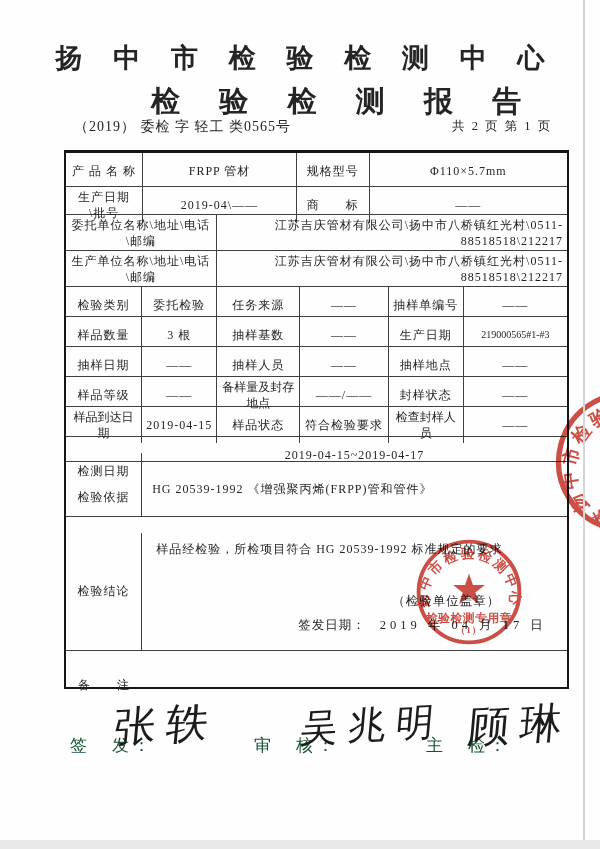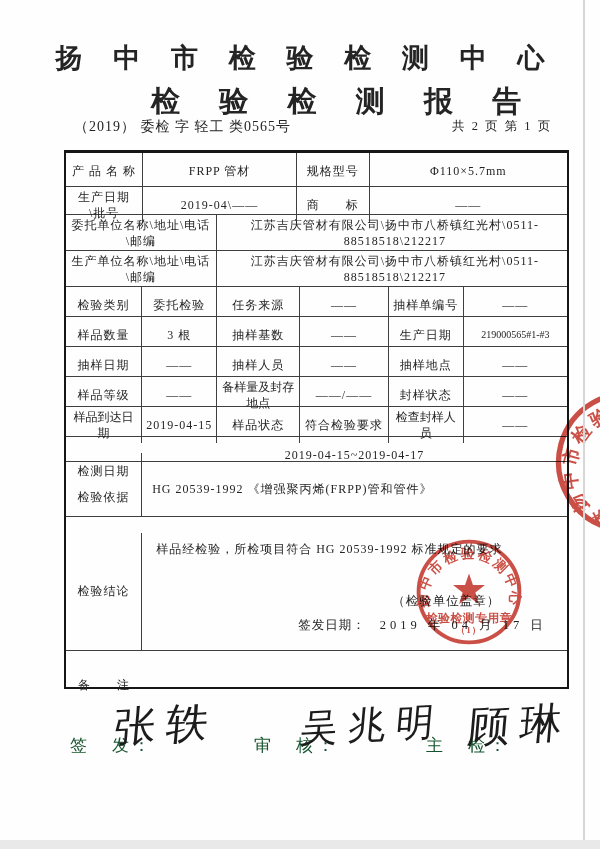--- a/index.html
+++ b/index.html
@@ -26,21 +26,21 @@
     font-size:12px;
   }
   .tr{display:flex;border-bottom:1px solid #3f3f3f;box-sizing:border-box;}
   .tr:last-child{border-bottom:none;}
   .c{
     border-right:1px solid #3f3f3f;box-sizing:border-box;
     display:flex;align-items:center;justify-content:center;text-align:center;
     padding:18px 4px;letter-spacing:1px;line-height:1.35;
   }
   .c:last-child{border-right:none;}
-  .c.left{justify-content:flex-start;text-align:center;padding-left:10px;}
+  .c.left{justify-content:flex-start;text-align:right;padding-left:10px;}
   .c.topleft{align-items:flex-start;justify-content:flex-start;text-align:left;padding:24px 0 0 14px;}
   
   .w-a1{width:15.4%;} .w-a2{width:30.7%;} .w-a3{width:14.5%;} .w-a4{width:39.4%;}
   .w-b1{width:30.1%;} .w-b2{width:69.9%;}
   .w-c1{width:15.2%;} .w-c2{width:15.0%;} .w-c3{width:16.6%;}
   .w-c4{width:17.6%;} .w-c5{width:15.0%;} .w-c6{width:20.6%;}
   .w-d1{width:15.2%;margin-top:16px;} .w-d2{width:84.8%;}
   .sample-no{font-size:10px;letter-spacing:0;}
   
   .conclusion-cell{position:relative;}

